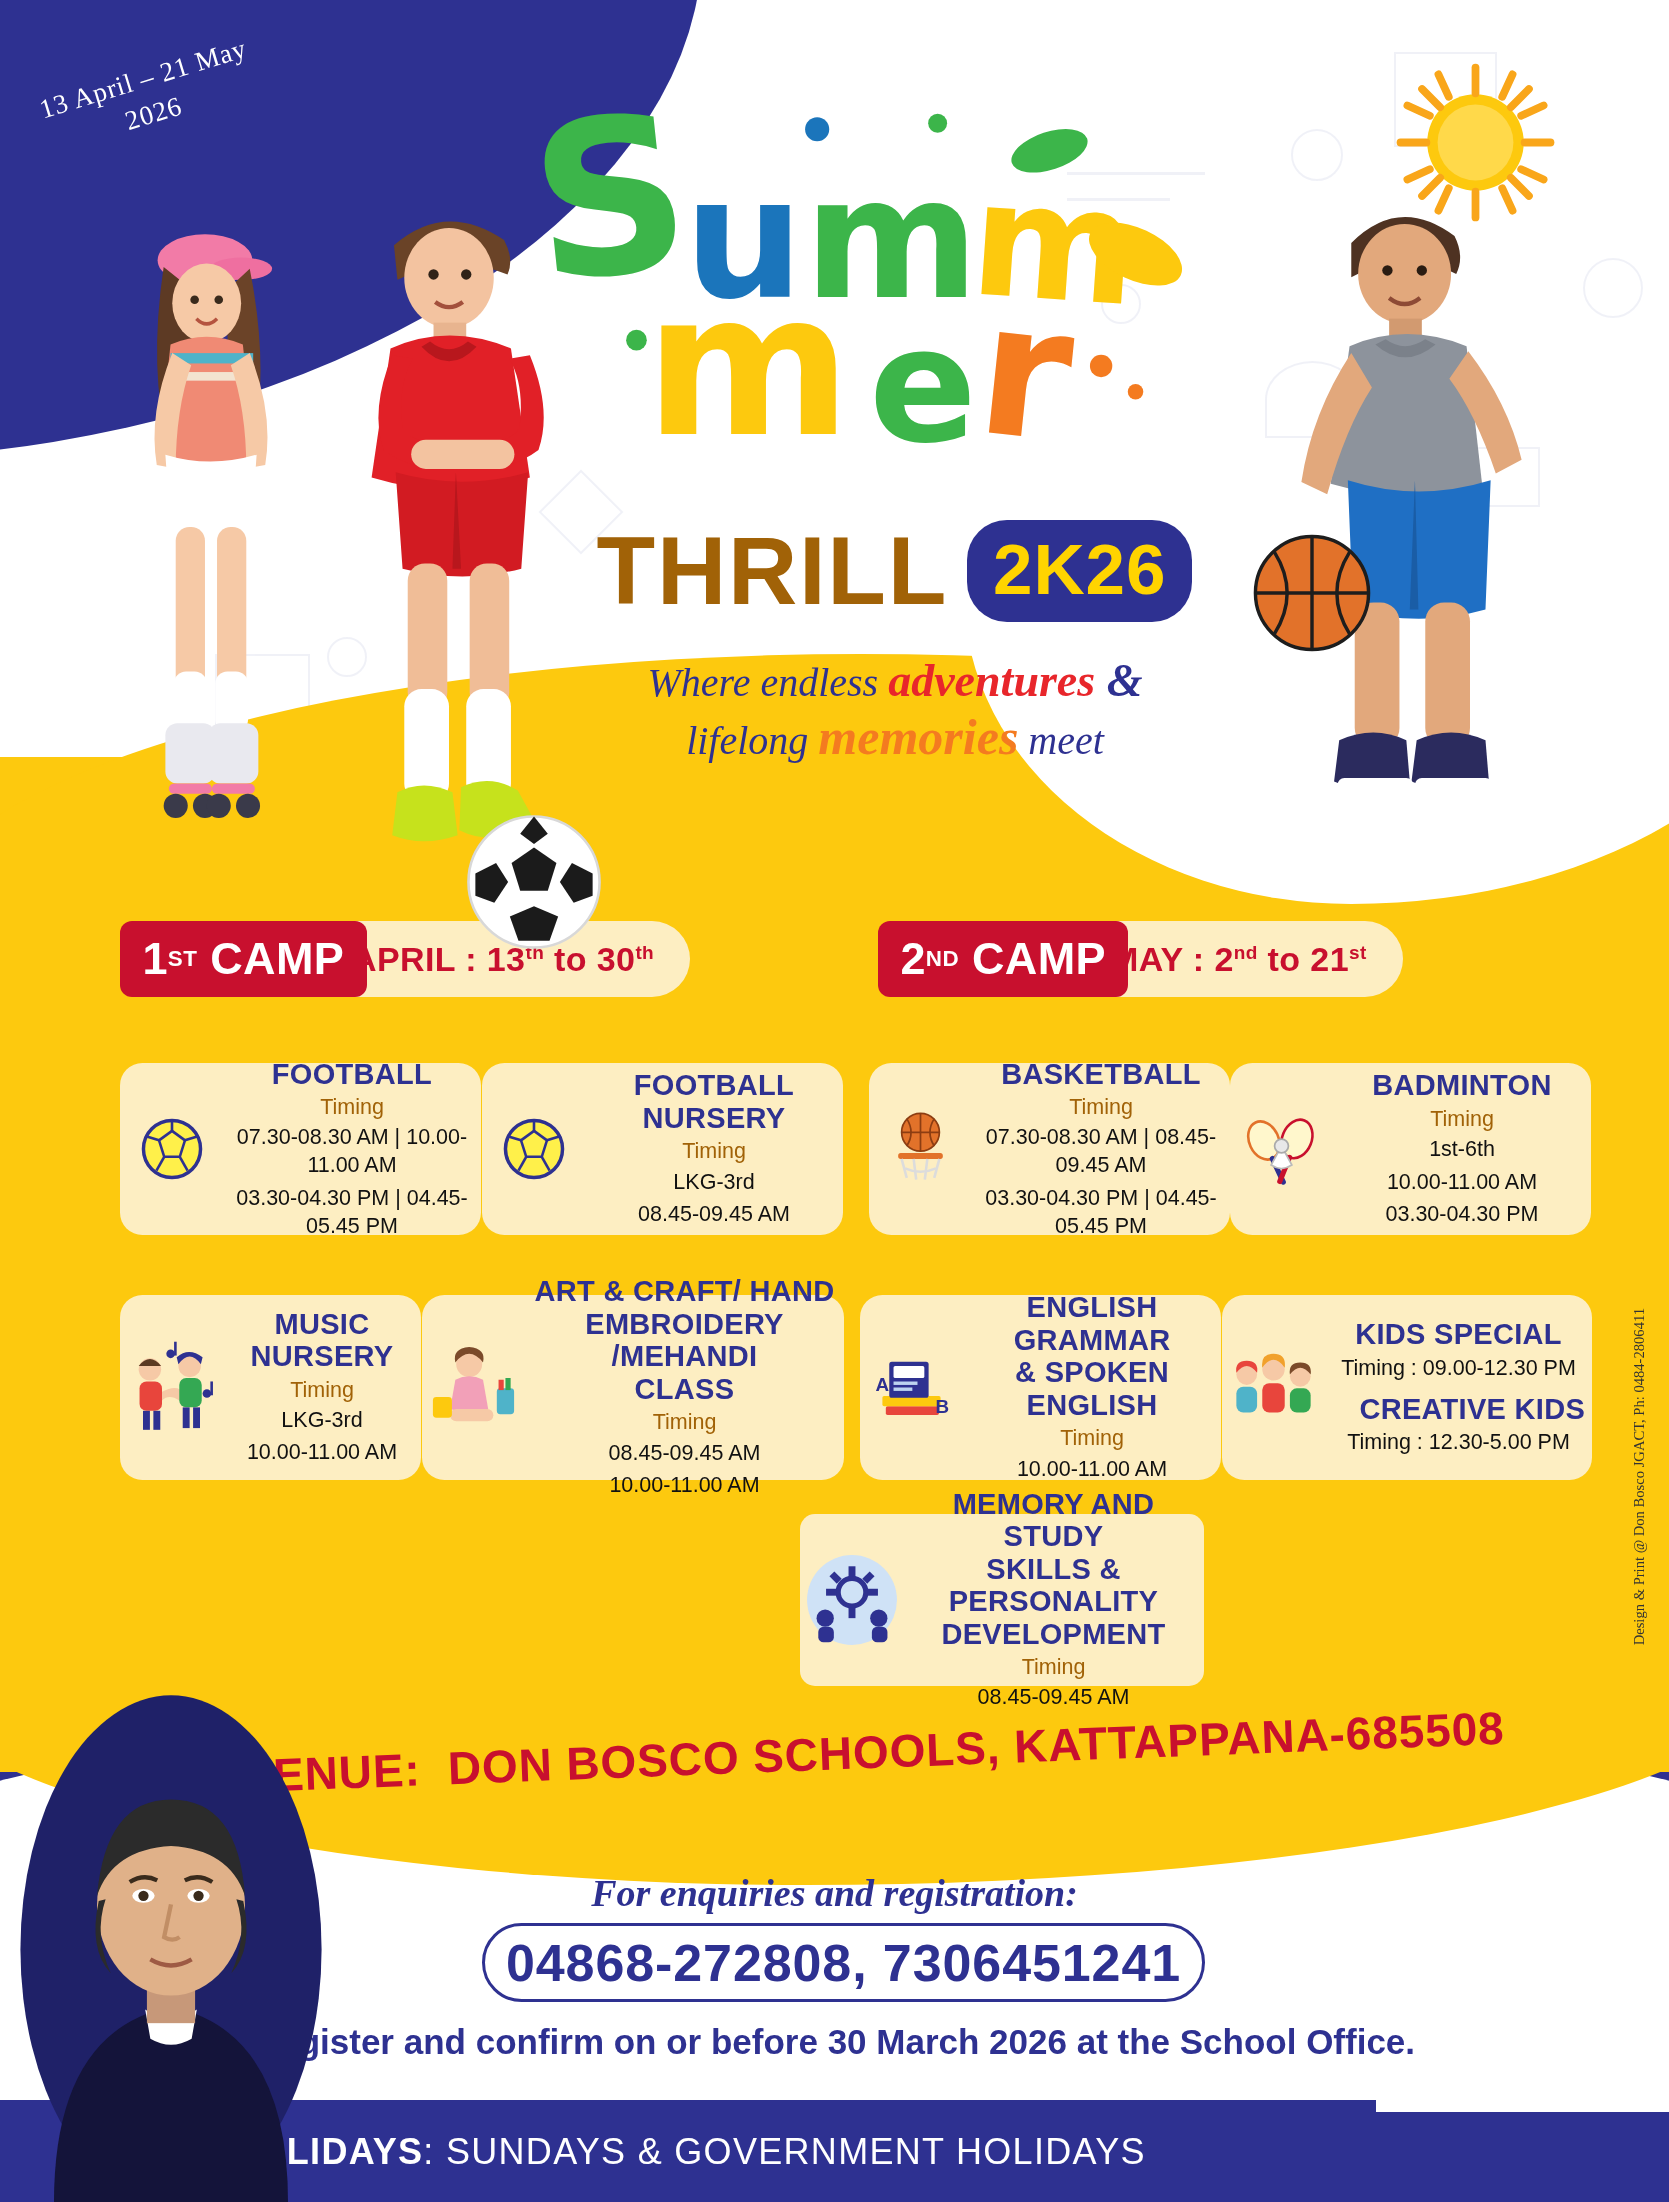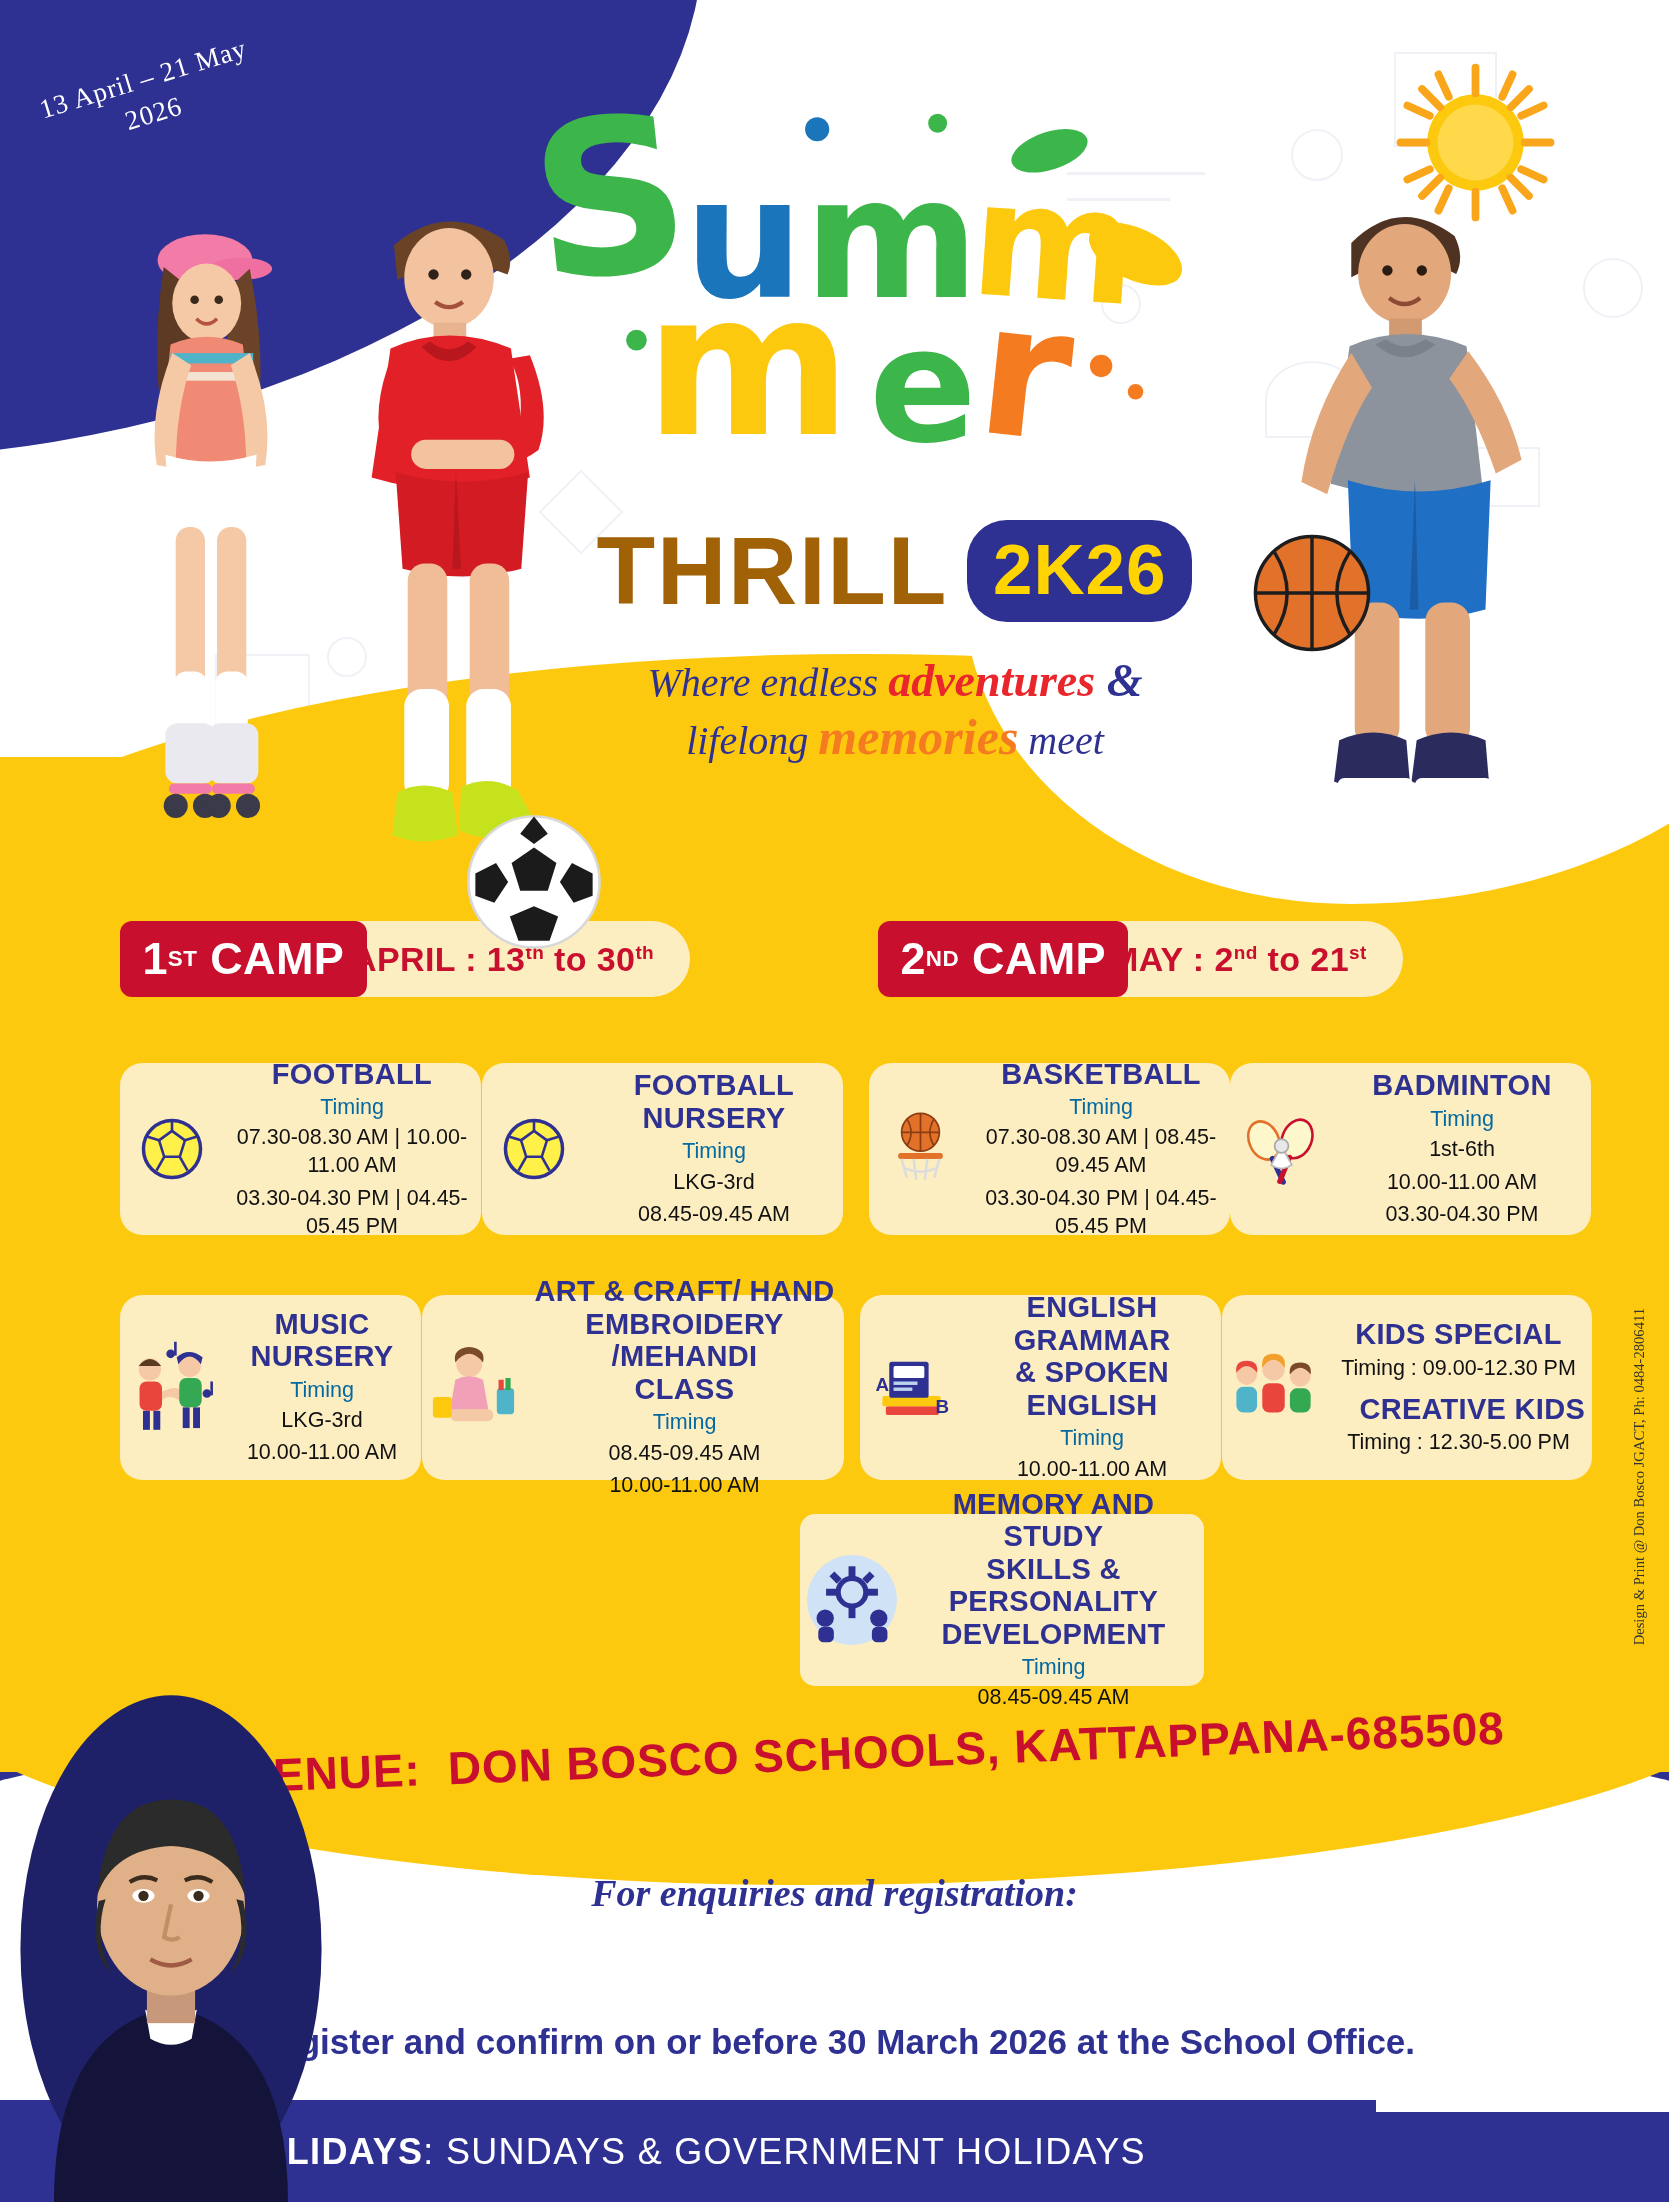--- a/index.html
+++ b/index.html
@@ -250,21 +250,21 @@
     line-height: 1.12;
     letter-spacing: 0.3px;
   }
   .card .csub {
     color: #111;
     font-size: 21.5px;
     margin-top: 4.3px;
     line-height: 1.3;
   }
   .card .ctime-label {
-    color: #0369a1;
+    color: #a16207;
     font-size: 21.5px;
     margin-top: 5.2px;
     font-weight: 400;
   }
   .card .cicon {
     width: 103px;
     flex: 0 0 103px;
     display: flex; align-items: center; justify-content: center;
   }
 
@@ -841,20 +841,21 @@
     </svg>
   </div>
 
   <div class="venue">
     <span class="vlabel">VENUE:</span>
     &nbsp;<span>DON BOSCO SCHOOLS, KATTAPPANA-685508</span>
   </div>
 
   <div class="enquiry">For enquiries and registration:</div>
 
+  <div class="phone-pill">04868-272808, 7306451241</div>
 
   <div class="register-line">Register and confirm on or before 30 March 2026 at the School Office.</div>
 
   <div class="blue-footer-bar">
     <div class="ft">
       <b>HOLIDAYS</b><span>: SUNDAYS &amp; GOVERNMENT HOLIDAYS</span>
     </div>
   </div>
 
 </div>

